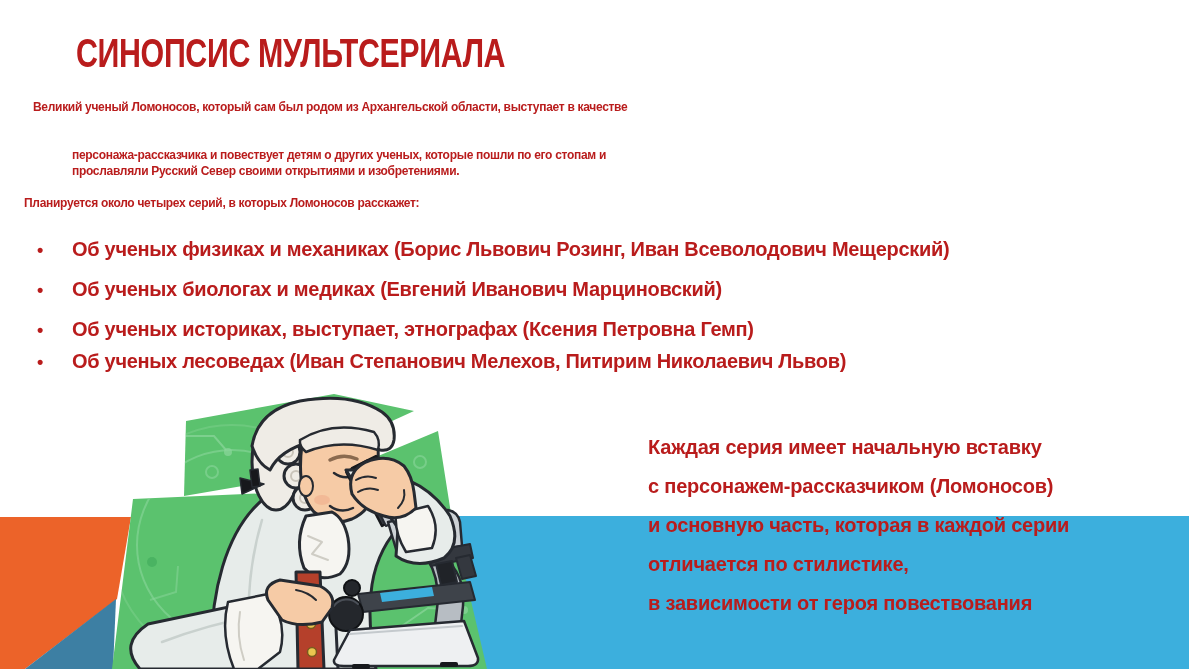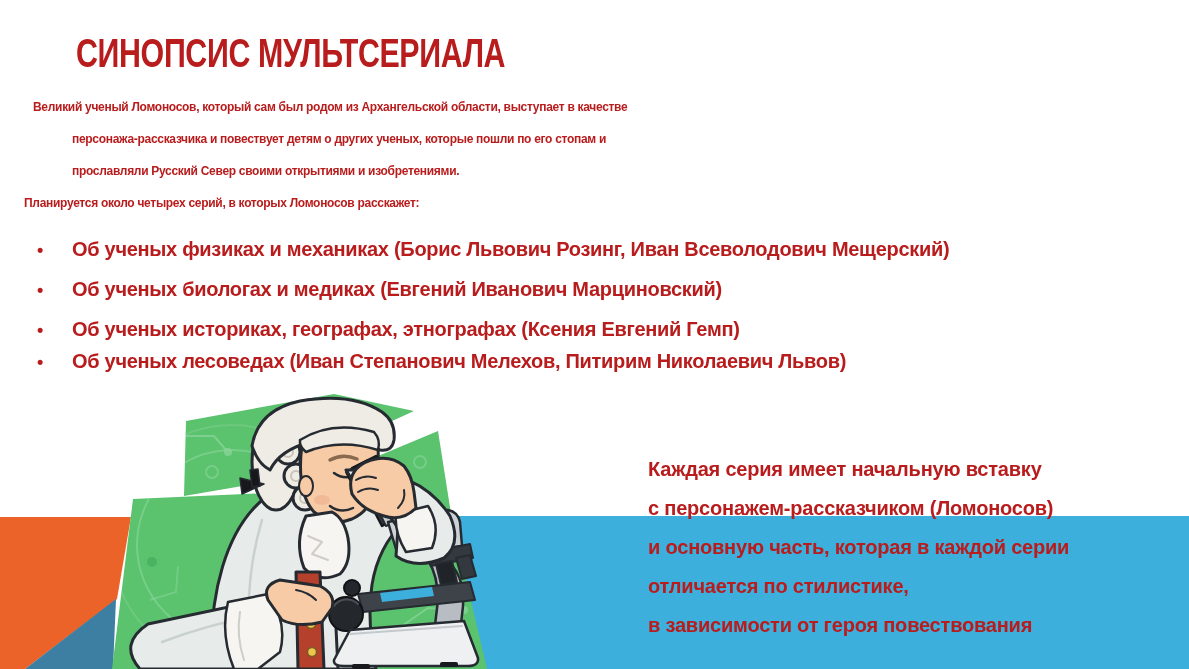--- a/index.html
+++ b/index.html
@@ -10,21 +10,21 @@
   }
   .bg{position:absolute;left:0;top:0;width:1189px;height:669px;z-index:0;}
   .t{position:absolute;z-index:2;font-weight:700;line-height:1.18;white-space:nowrap;}
   .title{
     left:76px;top:30px;font-size:40px;letter-spacing:-0.5px;
     transform:scale(0.76,1);transform-origin:left top;
   }
   .body-line{font-size:12px;letter-spacing:-0.3px;}
   .bullet-row{font-size:20px;letter-spacing:-0.3px;left:37px;}
   .bullet-row .marker{display:inline-block;width:35px;font-size:18px;}
-  .note-line{font-size:20px;letter-spacing:-0.2px;margin-top:22px;}
+  .note-line{font-size:20px;letter-spacing:-0.2px;}
 </style>
 </head>
 <body>
 
 <div class="slide">
 
   <svg class="bg" viewBox="0 0 1189 669" xmlns="http://www.w3.org/2000/svg">
     <defs>
       <clipPath id="greens">
         <polygon points="186,421 334,394 414,411 254,484 184,496"></polygon>
@@ -147,33 +147,33 @@
       <path fill="#F6F5F1" stroke-width="2.5" d="M228,602 L268,594 Q288,622 280,652 L258,669 L234,669 Q220,634 228,602 Z"></path>
       <path d="M240,612 Q236,636 244,660" fill="none" stroke="#CFCDC5" stroke-width="2"></path>
       <path fill="#F6CBA6" d="M268,600 Q262,585 280,580 L320,586 Q336,594 332,608 L322,622 Q298,628 282,620 Z"></path>
       <path d="M296,590 Q308,592 316,600" fill="none" stroke-width="2"></path>
     </g>
   </svg>
 
   <div class="t title">СИНОПСИС МУЛЬТСЕРИАЛА</div>
 
   <div class="t body-line" style="left:33px;top:100px;">Великий ученый Ломоносов, который сам был родом из Архангельской области, выступает в качестве</div>
-  <div class="t body-line" style="left:72px;top:132px;">персонажа-рассказчика и повествует детям о других ученых, которые пошли по его стопам и</div>
+  <div class="t body-line" style="left:72px;top:148px;">персонажа-рассказчика и повествует детям о других ученых, которые пошли по его стопам и</div>
   <div class="t body-line" style="left:72px;top:164px;">прославляли Русский Север своими открытиями и изобретениями.</div>
 
   <div class="t body-line" style="left:24px;top:196px;">Планируется около четырех серий, в которых Ломоносов расскажет:</div>
 
   <div class="t bullet-row" style="top:238px;">
     <span class="marker">•</span><span>Об ученых физиках и механиках (Борис Львович Розинг, Иван Всеволодович Мещерский)</span>
   </div>
   <div class="t bullet-row" style="top:278px;">
     <span class="marker">•</span><span>Об ученых биологах и медиках (Евгений Иванович Марциновский)</span>
   </div>
   <div class="t bullet-row" style="top:318px;">
-    <span class="marker">•</span><span>Об ученых историках, географах, этнографах (Ксения Евгений Гемп)</span>
+    <span class="marker">•</span><span>Об ученых историках, выступает, этнографах (Ксения Петровна Гемп)</span>
   </div>
   <div class="t bullet-row" style="top:350px;">
     <span class="marker">•</span><span>Об ученых лесоведах (Иван Степанович Мелехов, Питирим Николаевич Львов)</span>
   </div>
 
   <div class="t note-line" style="left:648px;top:436px;">Каждая серия имеет начальную вставку</div>
   <div class="t note-line" style="left:648px;top:475px;">с персонажем-рассказчиком (Ломоносов)</div>
   <div class="t note-line" style="left:648px;top:514px;">и основную часть, которая в каждой серии</div>
   <div class="t note-line" style="left:648px;top:553px;">отличается по стилистике,</div>
   <div class="t note-line" style="left:648px;top:592px;">в зависимости от героя повествования</div>

